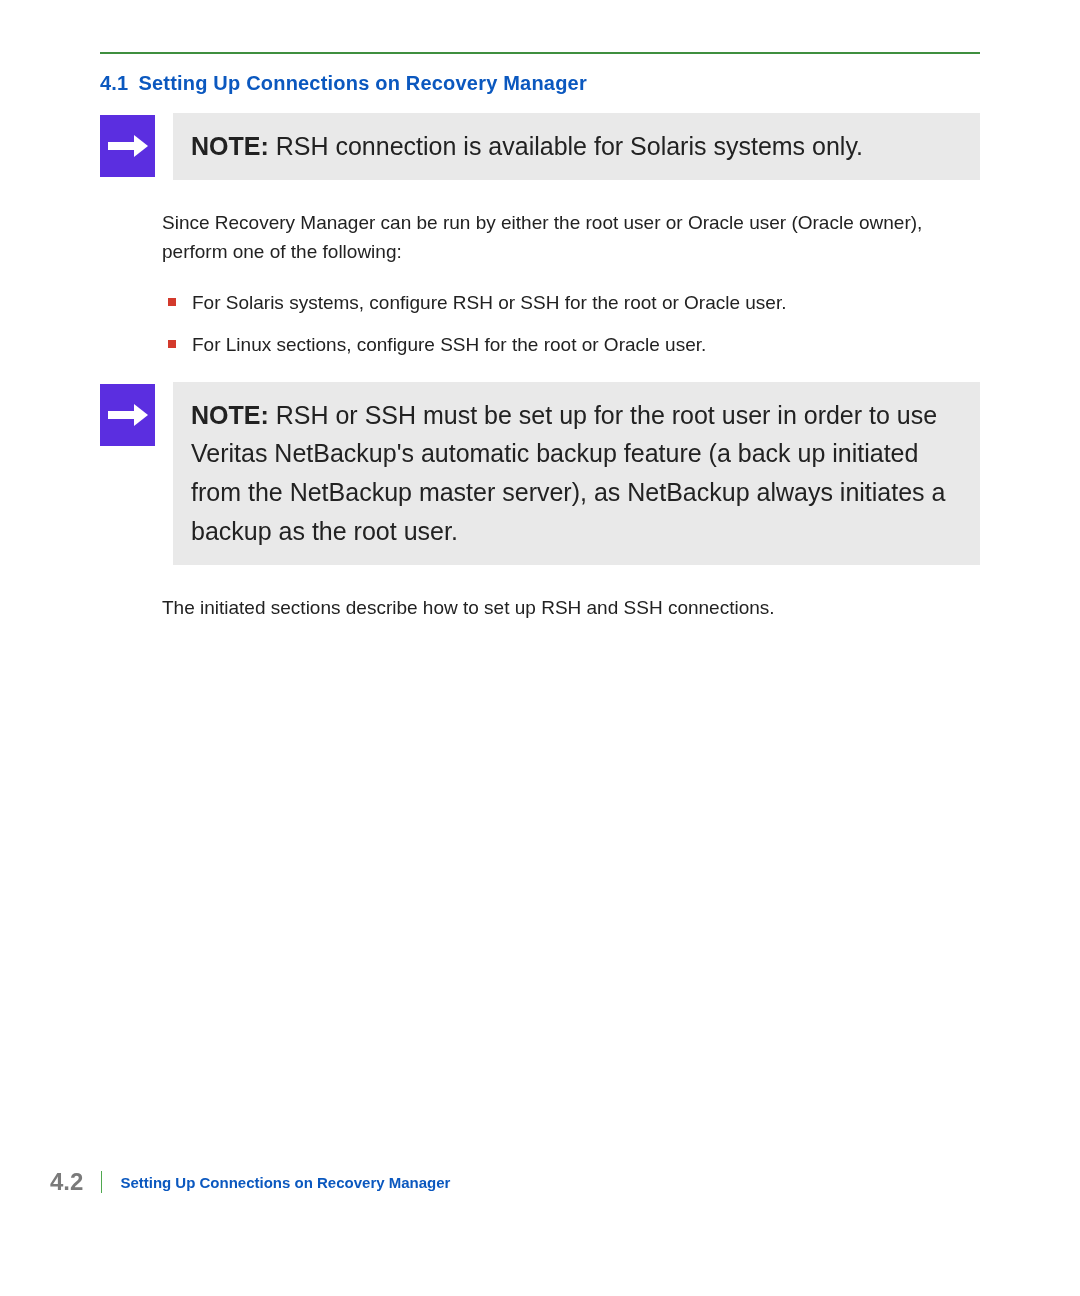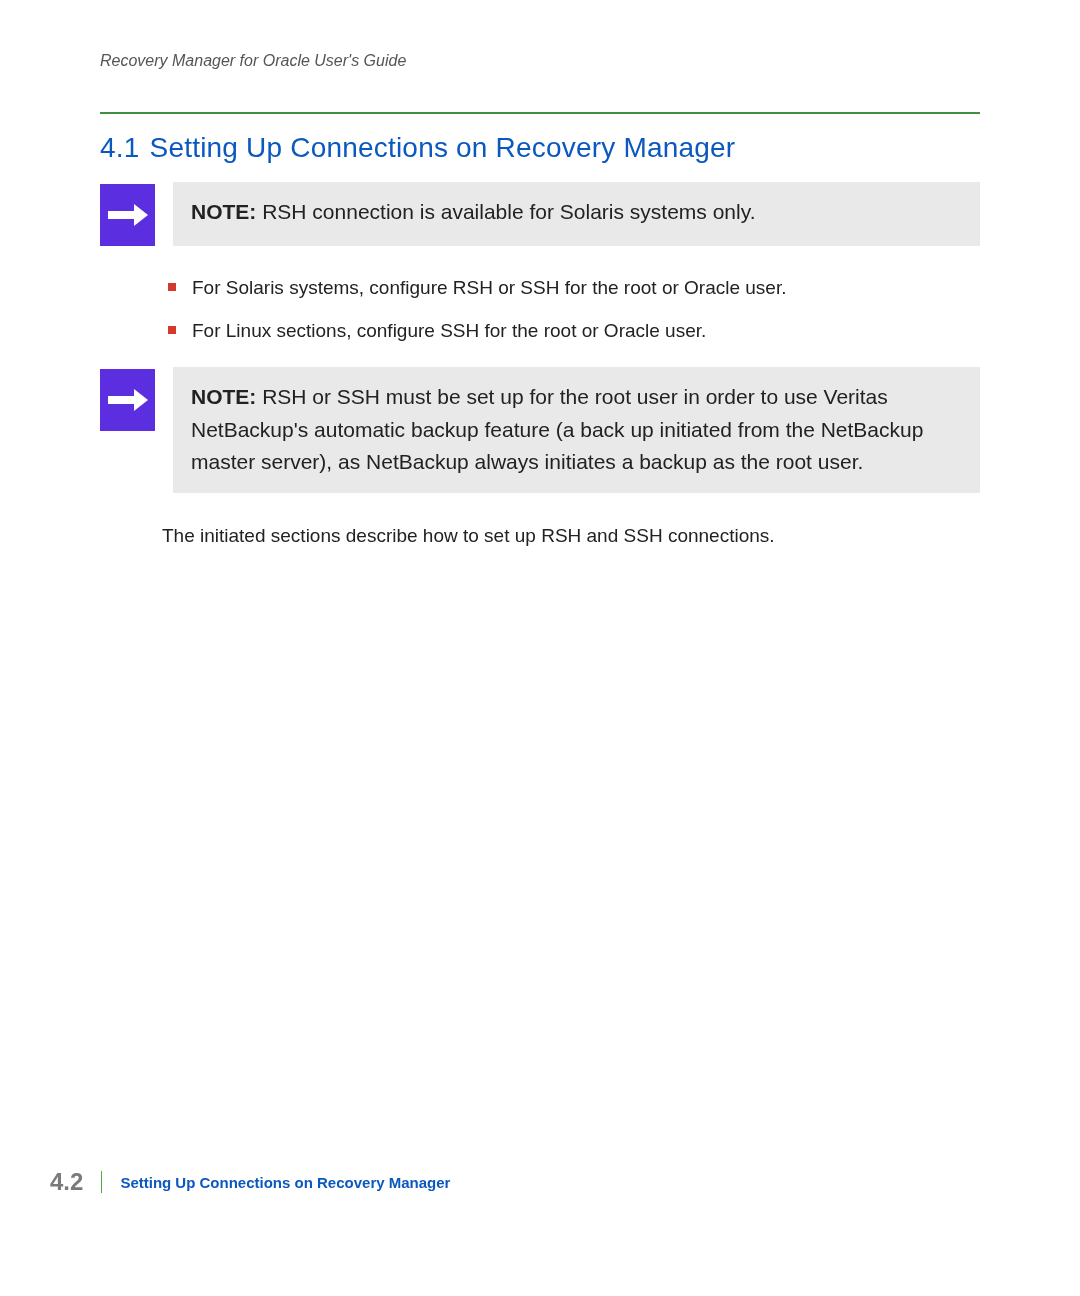--- a/index.html
+++ b/index.html
@@ -22,22 +22,22 @@
     color: #555;
     margin-bottom: 42px;
   }
   .rule {
     height: 2px;
     background: #3f8f3f;
     margin-bottom: 18px;
   }
   h2.section-title {
     color: #0b58bf;
-    font-weight: 400;
-    font-size: 28px;
+    font-weight: 700;
+    font-size: 20px;
     margin: 0 0 16px 0;
     letter-spacing: 0.2px;
   }
   .section-num {
     margin-right: 10px;
   }
   .body-text {
     margin-left: 62px;
     font-size: 19px;
     line-height: 1.55;
@@ -60,21 +60,21 @@
     align-items: center;
     justify-content: center;
     flex-shrink: 0;
     margin-top: 2px;
   }
   .note-icon svg { display:block; }
   .note-body {
     background: #e9e9e9;
     flex: 1;
     padding: 14px 18px 14px 18px;
-    font-size: 21px;
+    font-size: 25px;
     line-height: 1.55;
   }
   .note-body .label {
     font-weight: 700;
   }
   ul.bullets {
     list-style: none;
     padding: 0;
     margin: 0 0 22px 0;
   }
@@ -117,21 +117,20 @@
     color: #0b58bf;
     font-weight: 700;
     font-size: 15px;
   }
 </style>
 </head>
 <body>
 
 <div class="page">
 
-  <div class="running-head">Recovery Manager for Oracle User's Guide</div>
 
   <div class="rule"></div>
 
   <h2 class="section-title">
     <span class="section-num">4.1</span><span>Setting Up Connections on Recovery Manager</span>
   </h2>
 
   <div class="body-text">
 
 
@@ -141,20 +140,21 @@
           <rect x="2" y="9" width="26" height="8" fill="#ffffff"></rect>
           <polygon points="28,2 42,13 28,24" fill="#ffffff"></polygon>
         </svg>
       </div>
       <div class="note-body">
         <span class="label">NOTE:</span>
         <span>RSH connection is available for Solaris systems only.</span>
       </div>
     </div>
 
+    <p class="para">Since Recovery Manager can be run by either the root user or Oracle user (Oracle owner), perform one of the following:</p>
 
     <ul class="bullets">
       <li>For Solaris systems, configure RSH or SSH for the root or Oracle user.</li>
       <li>For Linux sections, configure SSH for the root or Oracle user.</li>
     </ul>
 
     <div class="note-row">
       <div class="note-icon">
         <svg width="44" height="26" viewBox="0 0 44 26">
           <rect x="2" y="9" width="26" height="8" fill="#ffffff"></rect>

